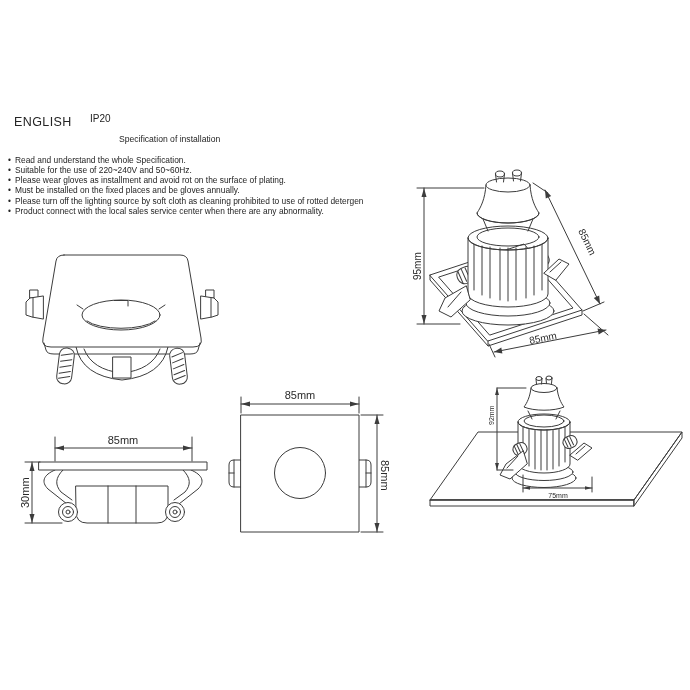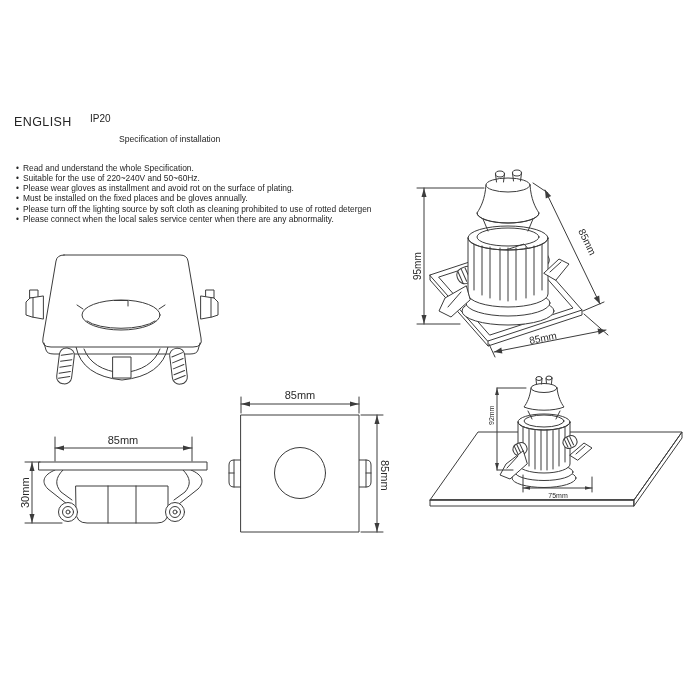--- a/index.html
+++ b/index.html
@@ -2,21 +2,21 @@
 <html><head>
 <meta charset="utf-8">
 <style>
   html,body { margin:0; padding:0; }
   body { width:690px; height:690px; background:#ffffff; font-family:"Liberation Sans", sans-serif; color:#242424; }
   .page { position:relative; width:690px; height:690px; background:#fff; overflow:hidden; }
   .hdr-lang { position:absolute; left:14px; top:115px; font-size:12.5px; letter-spacing:0.4px; white-space:nowrap; }
   .hdr-ip { position:absolute; left:90px; top:113px; font-size:10px; white-space:nowrap; }
   .spec-title { position:absolute; left:119px; top:134px; font-size:8.6px; white-space:nowrap; }
   .spec-intro { position:absolute; left:16px; top:145px; font-size:8.4px; white-space:nowrap; }
-  .spec-list { position:absolute; left:8px; top:155px; margin:8px; padding:0; list-style:none; }
+  .spec-list { position:absolute; left:8px; top:155px; margin:0; padding:0; list-style:none; }
   .spec-list li { font-size:8.4px; line-height:10.15px; white-space:nowrap; }
   .spec-list li::before { content:"\2022"; margin-right:4px; }
   .product-coding { position:absolute; left:176px; top:542px; font-size:13.5px; white-space:nowrap; }
   svg.dwg { position:absolute; overflow:visible; }
   .dwg path, .dwg line, .dwg rect, .dwg circle, .dwg ellipse, .dwg polyline {
     fill:none; stroke:#3c3c3c; stroke-width:1; stroke-linecap:round; stroke-linejoin:round; }
   .dwg .fw { fill:#ffffff; }
   .dwg .ar { fill:#3c3c3c; stroke:none; }
   .dwg text { fill:#2a2a2a; stroke:none; font-family:"Liberation Sans", sans-serif; }
 </style>
@@ -29,21 +29,21 @@
   <span class="hdr-ip">IP20</span>
 
   <div class="spec-title">Specification of installation</div>
 
   <ul class="spec-list">
     <li><span>Read and understand the whole Specification.</span></li>
     <li><span>Suitable for the use of 220~240V and 50~60Hz.</span></li>
     <li><span>Please wear gloves as installment and avoid rot on the surface of plating.</span></li>
     <li><span>Must be installed on the fixed places and be gloves annually.</span></li>
     <li><span>Please turn off the lighting source by soft cloth as cleaning prohibited to use of rotted detergen</span></li>
-    <li><span>Please connect when the local sales service center when there are any abnormality.</span></li>
+    <li><span>Product connect with the local sales service center when there are any abnormality.</span></li>
   </ul>
 
   <svg class="dwg" style="left:22px; top:246px" width="200" height="142" viewBox="0 0 200 142">
     <g>
       <path d="M54,101 Q60,130 100,134 Q140,130 146,101"></path>
       <path d="M62,103 Q70,124 100,127 Q130,124 138,103"></path>
       <rect class="fw" x="91" y="111" width="18" height="21"></rect>
     </g>
     <path class="fw" d="M42,9 L158,9 Q165,9 166,15 L179,92 Q181,101 171,101 L29,101 Q19,101 21,92 L34,15 Q35,9 42,9 Z"></path>
     <path d="M22,97 L24,104 Q25,108 32,108 L168,108 Q175,108 176,104 L178,97"></path>

